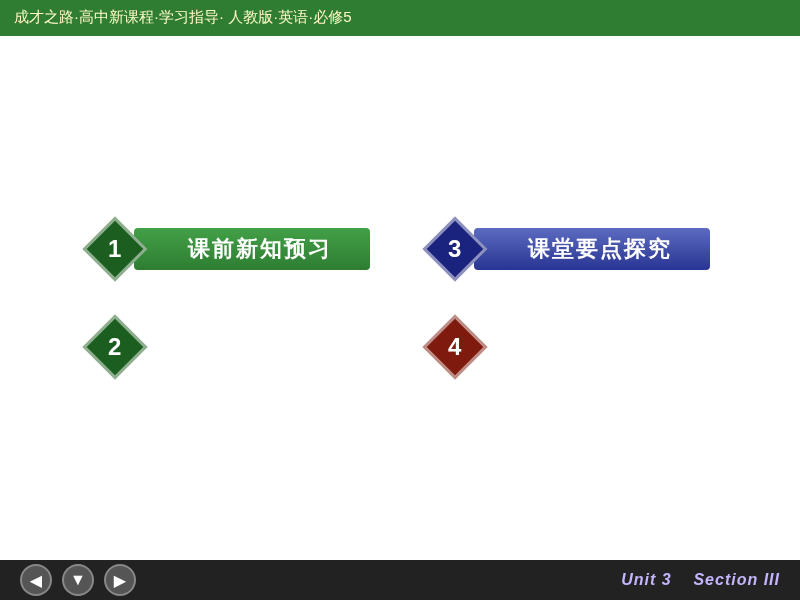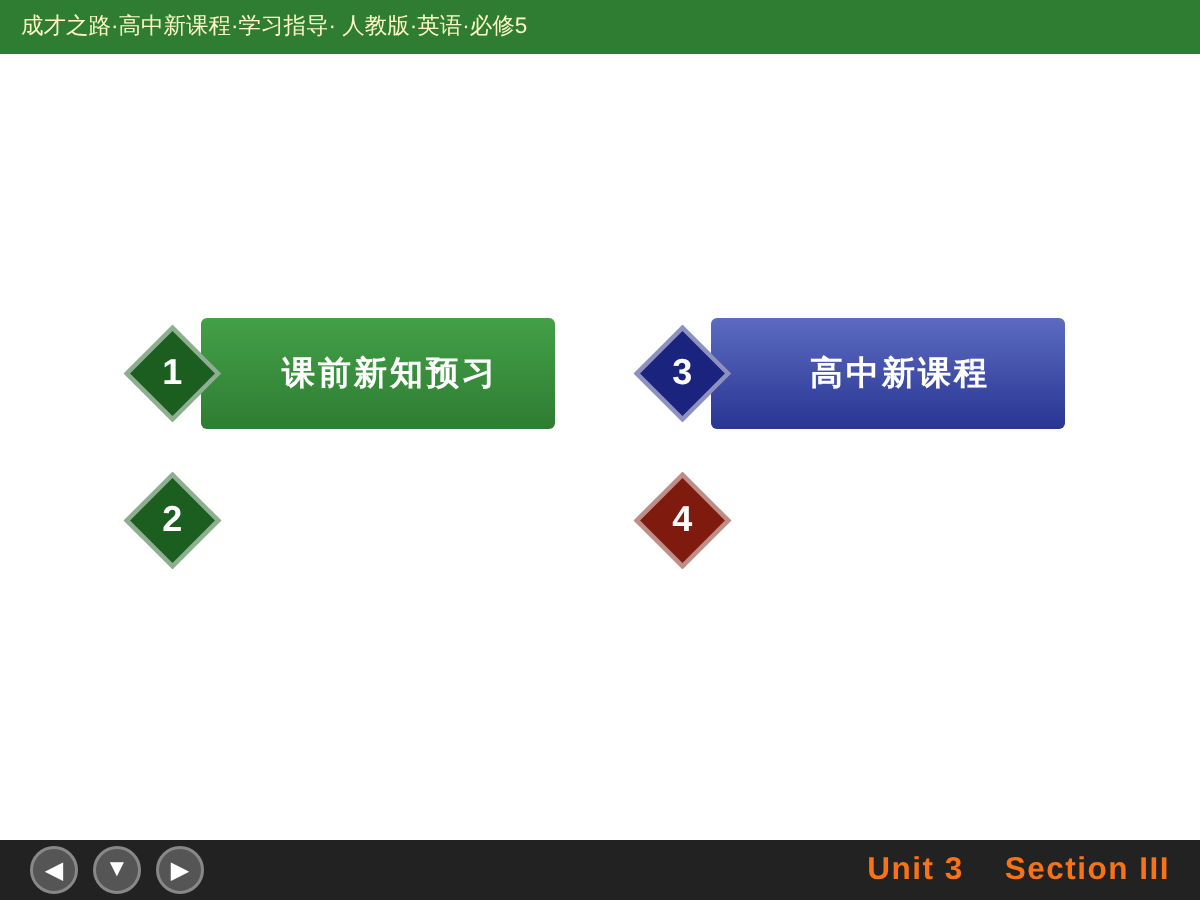--- a/index.html
+++ b/index.html
@@ -78,21 +78,21 @@
     .badge-number {
       transform: rotate(-45deg);
       font-size: 24px;
       font-weight: bold;
       color: #fff;
     }
 
     
     .label {
       flex: 1;
-      height: 74px;
+      height: 42px;
       display: flex;
       align-items: center;
       justify-content: center;
       font-size: 22px;
       font-weight: bold;
       color: #fff;
       letter-spacing: 2px;
       border-radius: 4px;
       margin-left: -10px;
       padding-left: 16px;
@@ -140,24 +140,25 @@
       border: 2px solid #888;
       display: flex;
       align-items: center;
       justify-content: center;
       cursor: pointer;
       color: #fff;
       font-size: 16px;
     }
 
     .footer-label {
-      color: #f97316;
-      font-size: 21px;
+      color: #c4b5fd;
+      font-size: 16px;
       font-weight: bold;
       letter-spacing: 1px;
+      font-style: italic;
     }
   </style>
 </head>
 <body>
 
 <div id="header">
   <span>成才之路·高中新课程·学习指导· 人教版·英语·必修5</span>
 </div>
 
 <div id="main">
@@ -172,21 +173,21 @@
       </div>
       <div class="label">课前新知预习</div>
     </div>
 
     <div class="menu-btn btn-blue">
       <div class="badge">
         <div class="badge-diamond" style="background:#1a237e;">
           <span class="badge-number">3</span>
         </div>
       </div>
-      <div class="label">高中新课程</div>
+      <div class="label">课堂要点探究</div>
     </div>
   </div>
 
   <div class="button-row">
 
     <div class="menu-btn btn-darkgreen">
       <div class="badge">
         <div class="badge-diamond" style="background:#1b5e20;">
           <span class="badge-number">2</span>
         </div>

